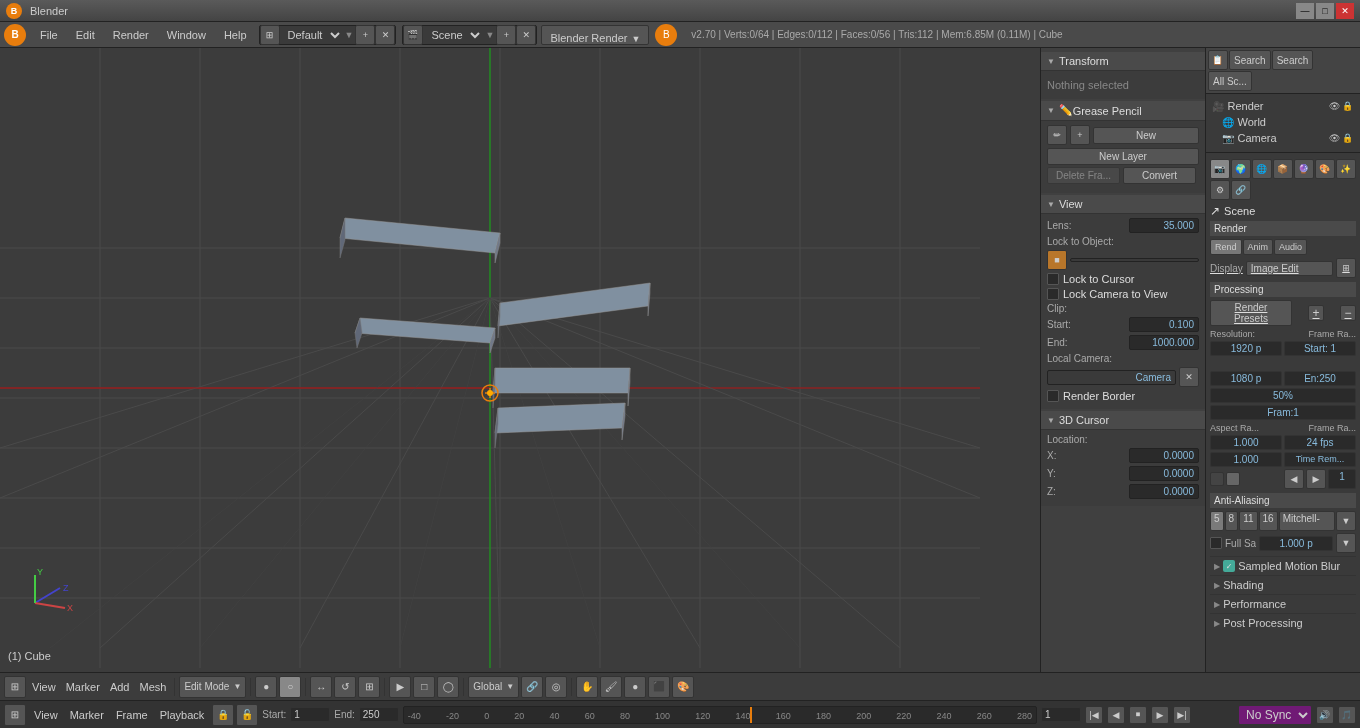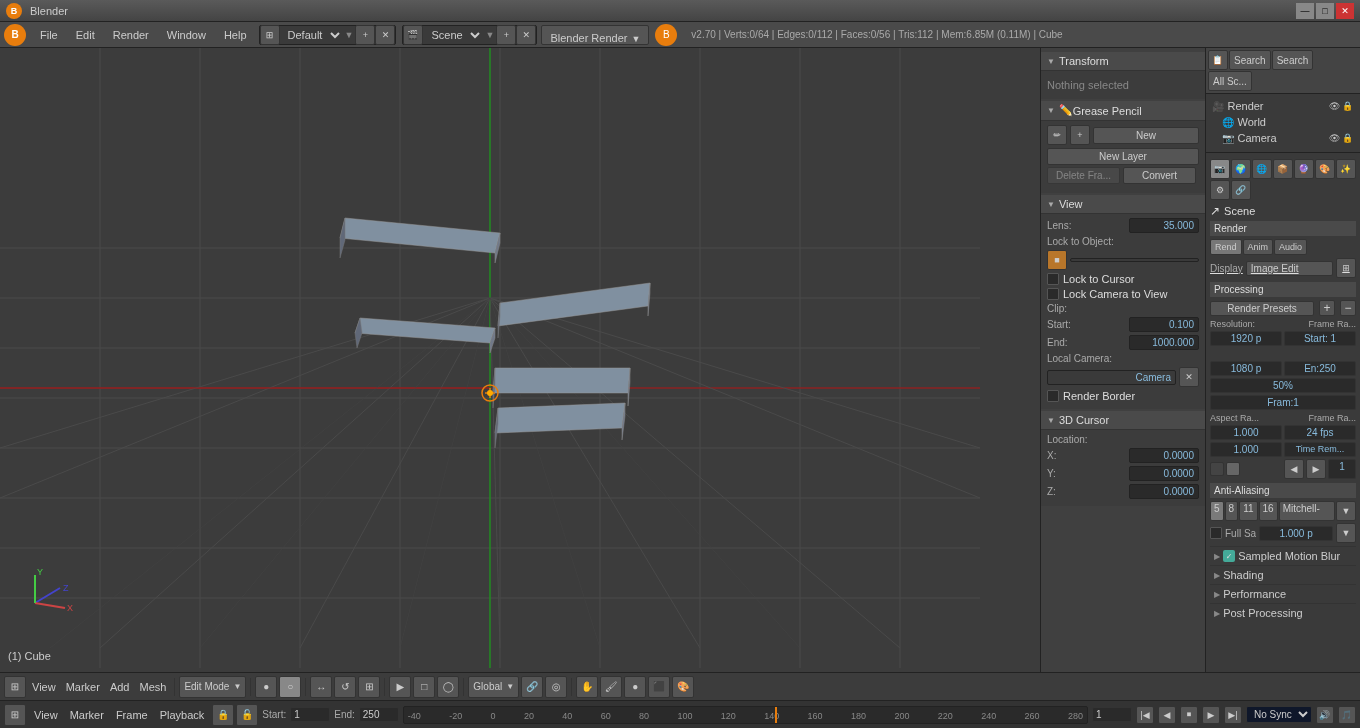--- a/index.html
+++ b/index.html
@@ -444,40 +444,41 @@
     .frame-input {
       background: #2a2a2a;
       border: 1px solid #333;
       color: #ccc;
       font-size: 10px;
       width: 40px;
       padding: 1px 3px;
       border-radius: 2px;
     }
     .sync-select {
-      background: #0f172a;
-      border: 1px solid #333;
-      color: #ccc;
-      font-size: 10px;
+      background: #701a75;
+      border: 1px solid #333;
+      color: #ccc;
+      font-size: 12px;
       padding: 1px 3px;
       border-radius: 2px;
       cursor: pointer;
+      margin-left: 43px;
     }
 
     
     #far-right-panel::-webkit-scrollbar { width: 6px; }
     #far-right-panel::-webkit-scrollbar-track { background: #333; }
     #far-right-panel::-webkit-scrollbar-thumb { background: #666; }
 
     #properties-panel::-webkit-scrollbar { width: 6px; }
     #properties-panel::-webkit-scrollbar-track { background: #333; }
     #properties-panel::-webkit-scrollbar-thumb { background: #666; }
 
     .render-presets-row {
-      display: flex; align-items: flex-end; gap: 5px; margin-bottom: 3px;
+      display: flex; align-items: center; gap: 16px; margin-bottom: 3px; text-decoration: underline;
     }
     .render-presets-btn {
       background: #555;
       border: 1px solid #333;
       border-radius: 2px;
       color: #ccc;
       font-size: 10px;
       padding: 1px 6px;
       cursor: pointer;
       flex: 1;

